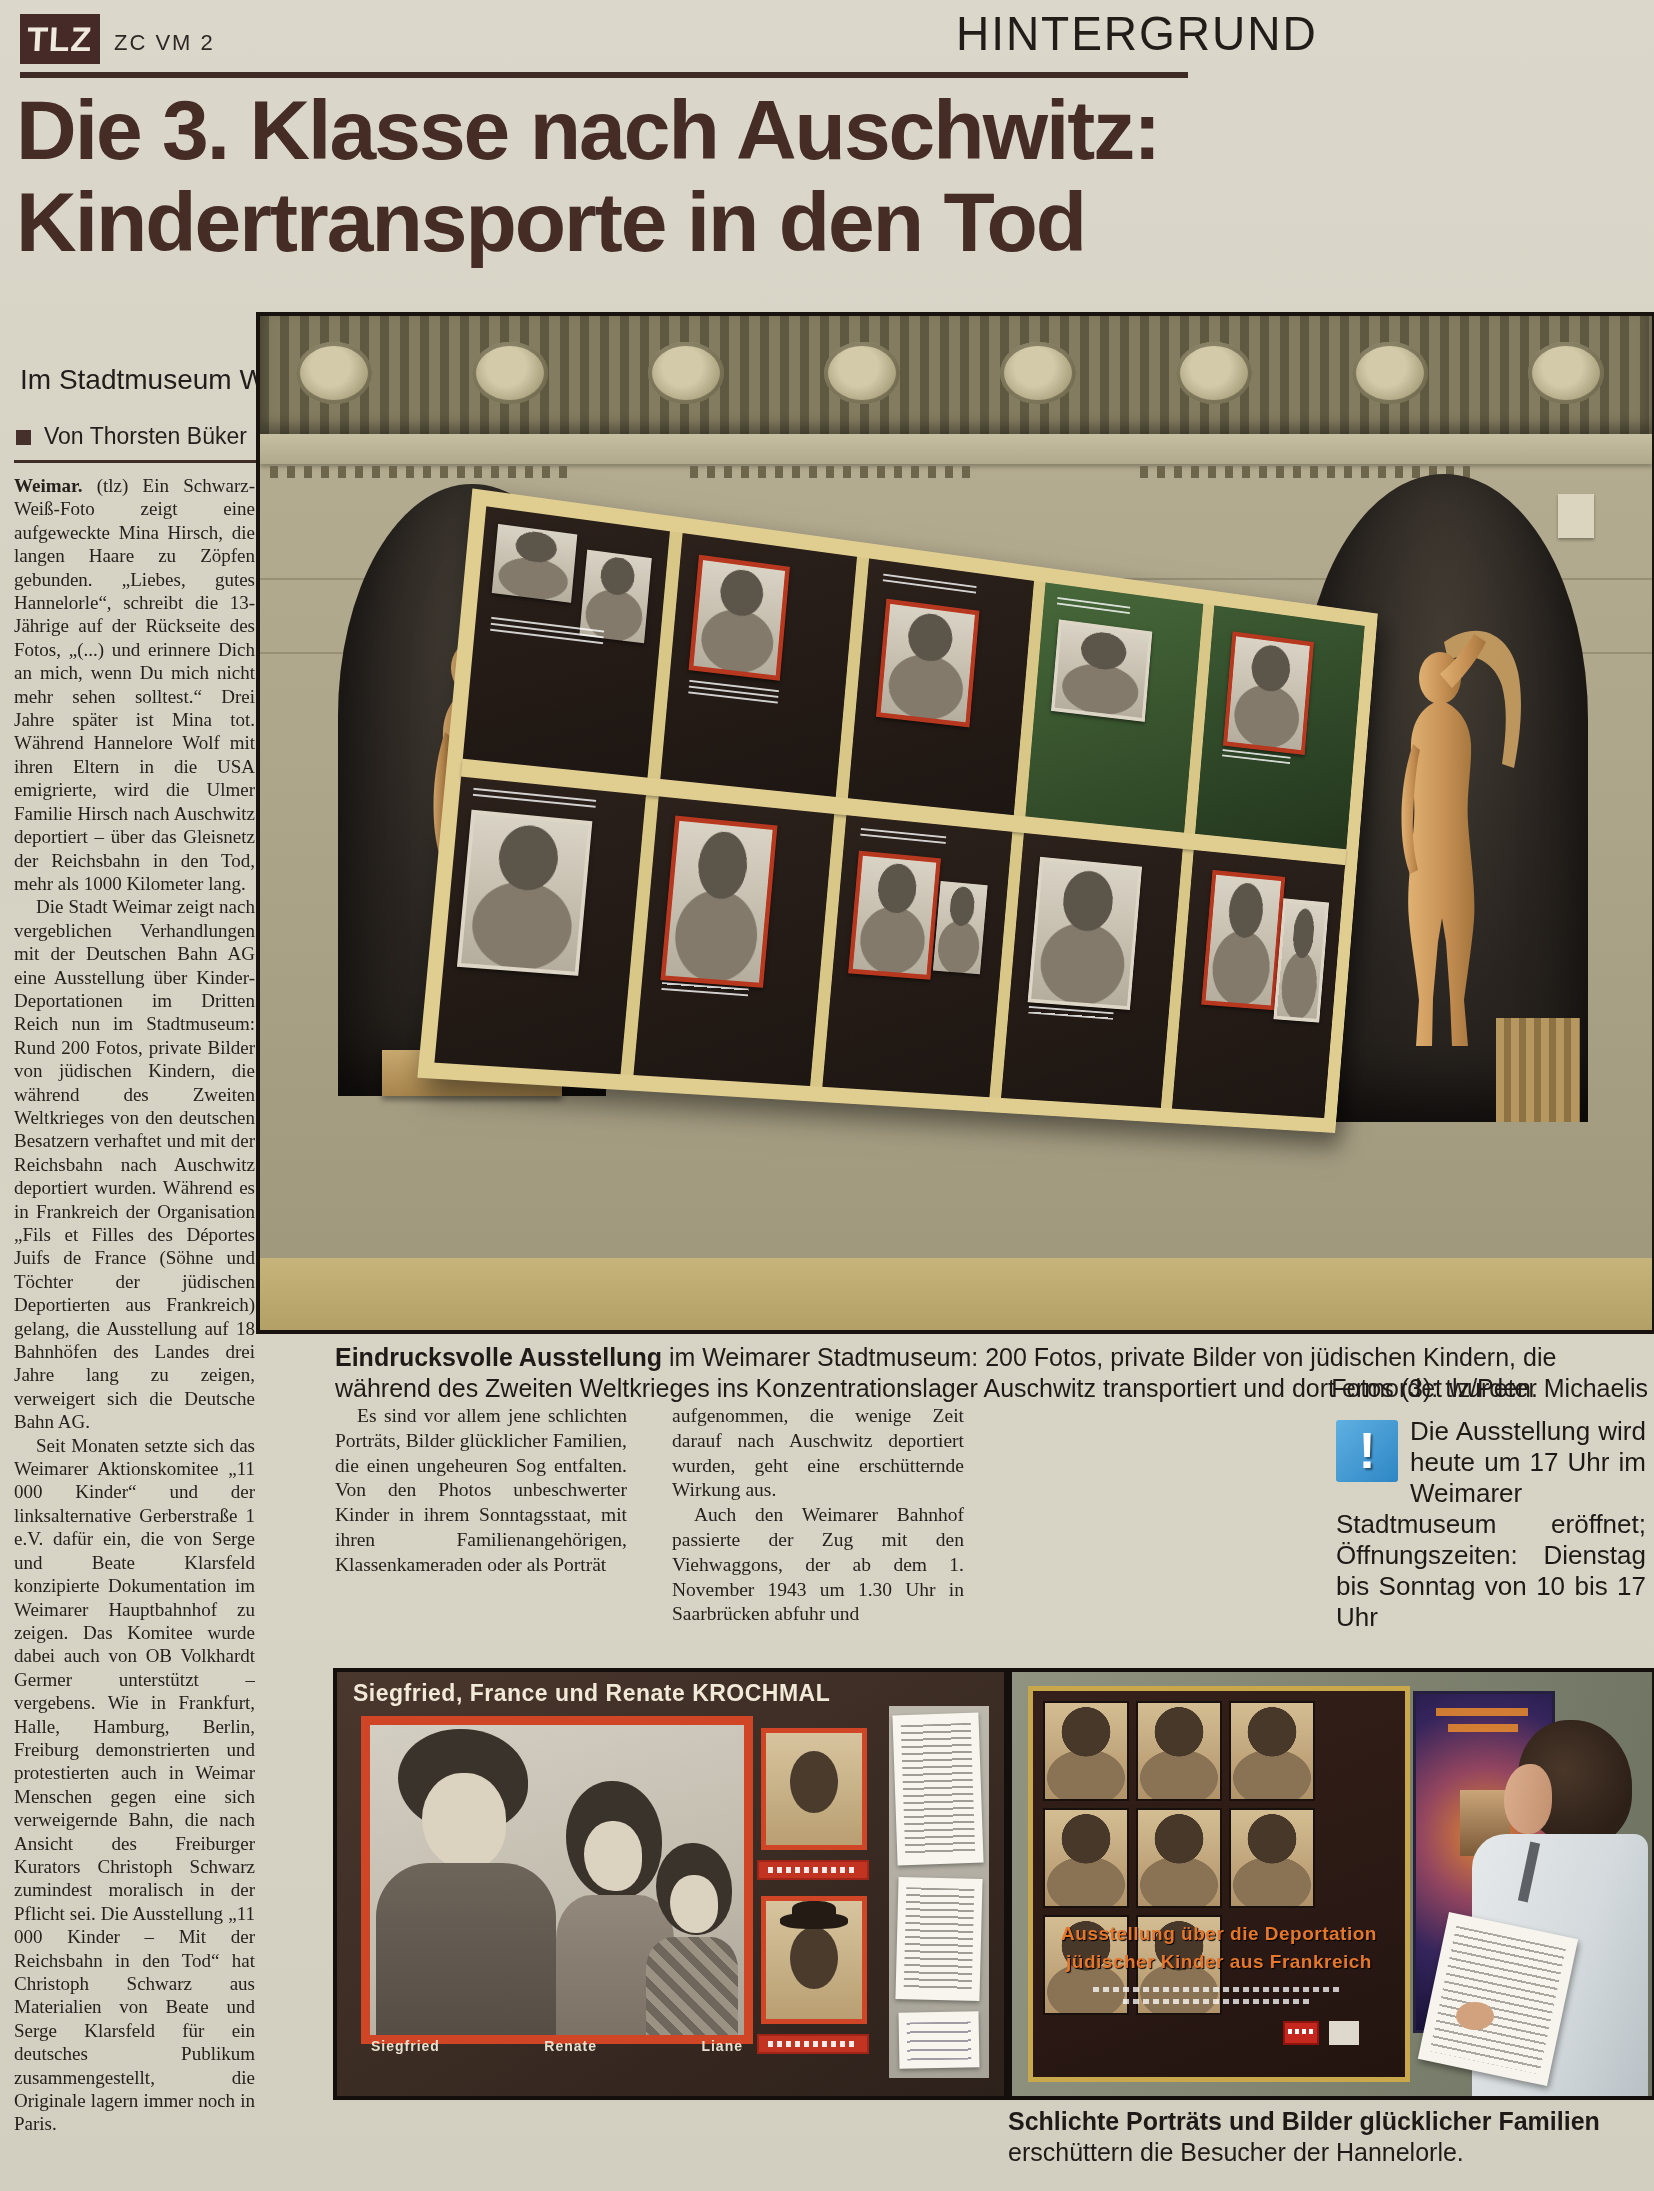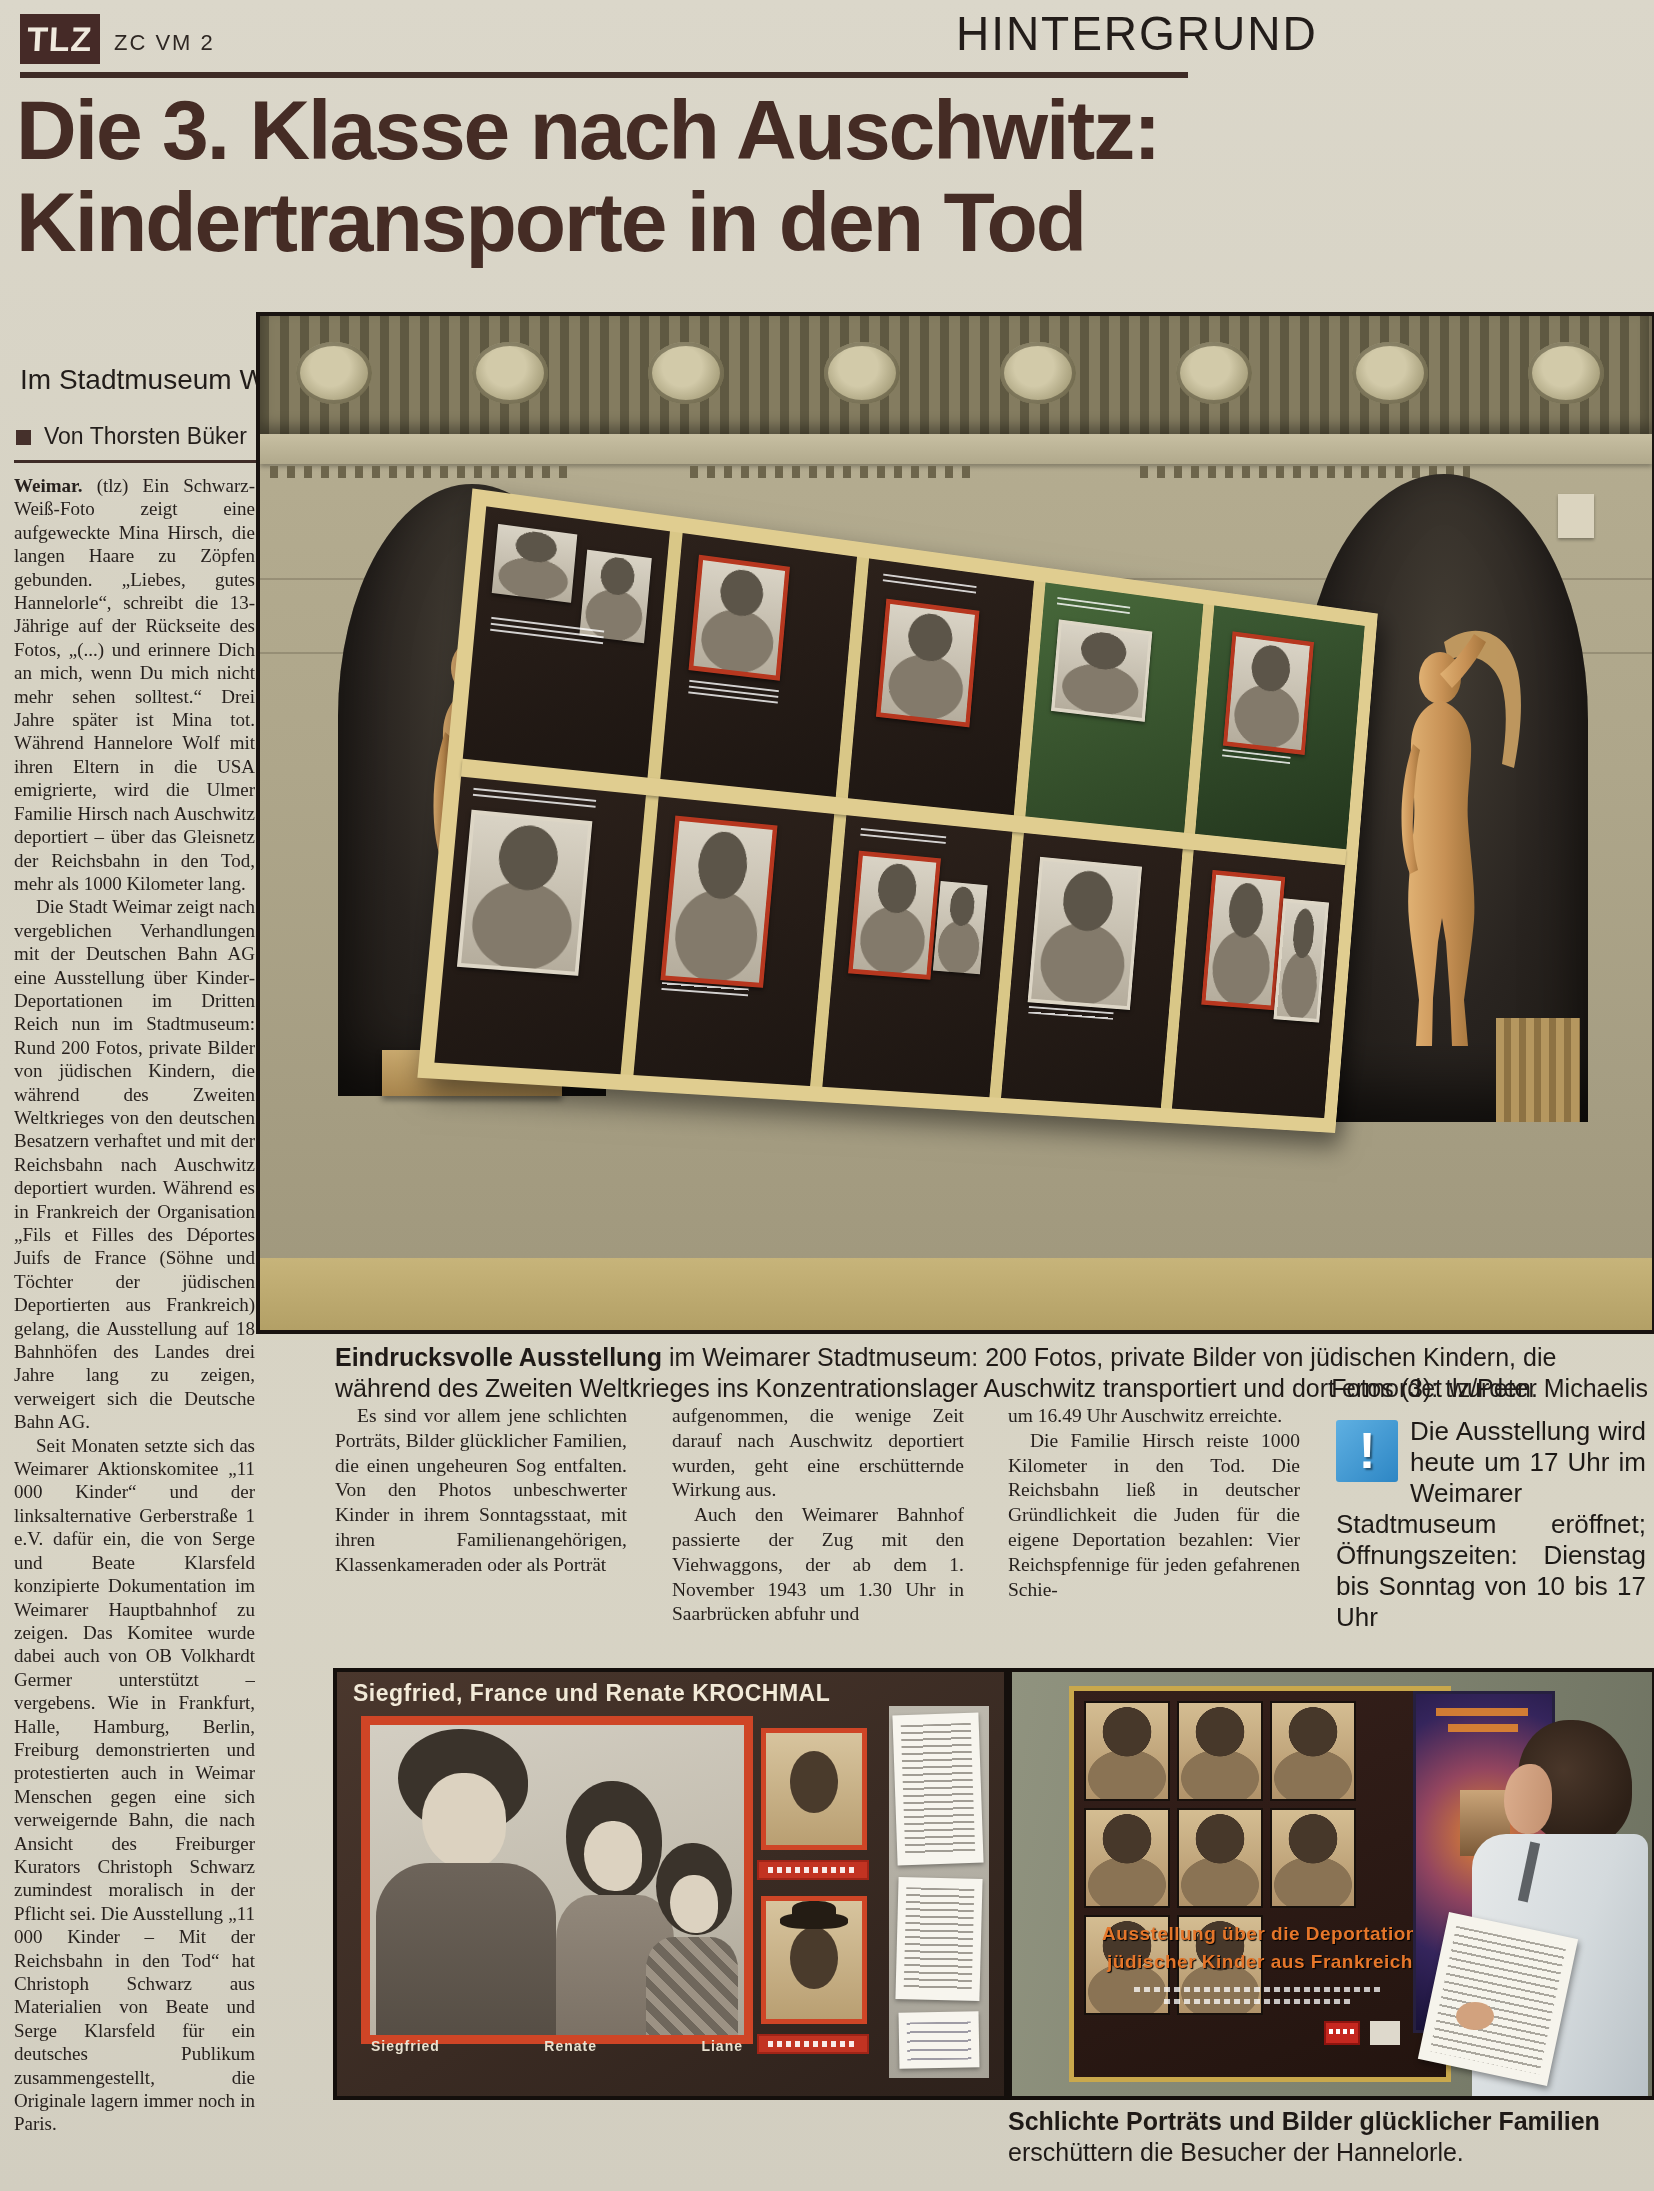--- a/index.html
+++ b/index.html
@@ -111,21 +111,21 @@
   .kr-tag i{display:block;width:80%;height:6px;background:repeating-linear-gradient(90deg,rgba(255,255,255,.9) 0 5px,transparent 5px 9px);}
   .kr-docs{left:552px;top:34px;width:100px;height:372px;background:linear-gradient(#bcb8ad,#a7a398);overflow:hidden;}
   .kr-sheet{position:absolute;background:#f7f5ee;box-shadow:0 2px 4px rgba(0,0,0,.35);}
   .kr-sheet i{position:absolute;left:8px;right:8px;top:10px;bottom:8px;display:block;
               background:repeating-linear-gradient(180deg,rgba(90,84,74,.55) 0 2px,transparent 2px 7px);}
 
   
   #photo-right{left:1008px;top:1668px;width:640px;height:424px;border:4px solid #140f0c;
                background:linear-gradient(100deg,#90937f 0%,#7e826f 55%,#6e7261 100%);overflow:hidden;}
   .vs-panel{left:16px;top:14px;width:372px;height:386px;border:5px solid #c9a84c;
-            background:linear-gradient(160deg,#35201b,#23140f);overflow:hidden;margin-left:41px;}
+            background:linear-gradient(160deg,#35201b,#23140f);overflow:hidden;}
   .vs-grid{position:absolute;left:10px;top:10px;width:352px;display:flex;flex-wrap:wrap;gap:7px;}
   .vs-card{width:82px;height:96px;border:2px solid #17100c;background:
            radial-gradient(ellipse 30% 26% at 50% 30%,#47382a 0 98%,transparent 100%),
            radial-gradient(ellipse 48% 30% at 50% 78%,#8a7354 0 98%,transparent 100%),
            linear-gradient(#d4bd92,#b1936a);}
   .vs-text1{position:absolute;left:0;top:232px;width:100%;text-align:center;color:#e5762a;
             font-weight:bold;font-size:19px;letter-spacing:.5px;text-shadow:1px 1px 1px #000;}
   .vs-text2{top:260px;}
   .vs-smline{position:absolute;left:60px;top:296px;width:250px;height:5px;
              background:repeating-linear-gradient(90deg,rgba(255,255,255,.75) 0 6px,transparent 6px 10px);}
@@ -296,24 +296,20 @@
     <span class="credit">Fotos (3): tlz/Peter Michaelis</span>
   </div>
 
   <div id="colA" class="abs bodycol midcol">
     <p class="indent">Es sind vor allem jene schlichten Porträts, Bilder glücklicher Familien, die einen ungeheuren Sog entfalten. Von den Photos unbeschwerter Kinder in ihrem Sonntagsstaat, mit ihren Familienangehörigen, Klassenkameraden oder als Porträt</p>
   </div>
   <div id="colB" class="abs bodycol midcol">
     <p>aufgenommen, die wenige Zeit darauf nach Auschwitz deportiert wurden, geht eine erschütternde Wirkung aus.</p>
     <p class="indent">Auch den Weimarer Bahnhof passierte der Zug mit den Viehwaggons, der ab dem 1. November 1943 um 1.30 Uhr in Saarbrücken abfuhr und</p>
   </div>
-  <div id="colC" class="abs bodycol midcol">
-    <p>um 16.49 Uhr Auschwitz erreichte.</p>
-    <p class="indent">Die Familie Hirsch reiste 1000 Kilometer in den Tod. Die Reichsbahn ließ in deutscher Gründlichkeit die Juden für die eigene Deportation bezahlen: Vier Reichspfennige für jeden gefahrenen Schie-</p>
-  </div>
   <div id="colD" class="abs bodycol midcol">
     <div class="infobox">
       <span class="info-icon">
           <b>!</b>
         </span>
       <span class="info-text">Die Ausstellung wird heute um 17 Uhr im Weimarer Stadtmuseum eröffnet; Öffnungszeiten: Dienstag bis Sonntag von 10 bis 17 Uhr</span>
     </div>
   </div>
 
   <div id="photo-left" class="abs">

